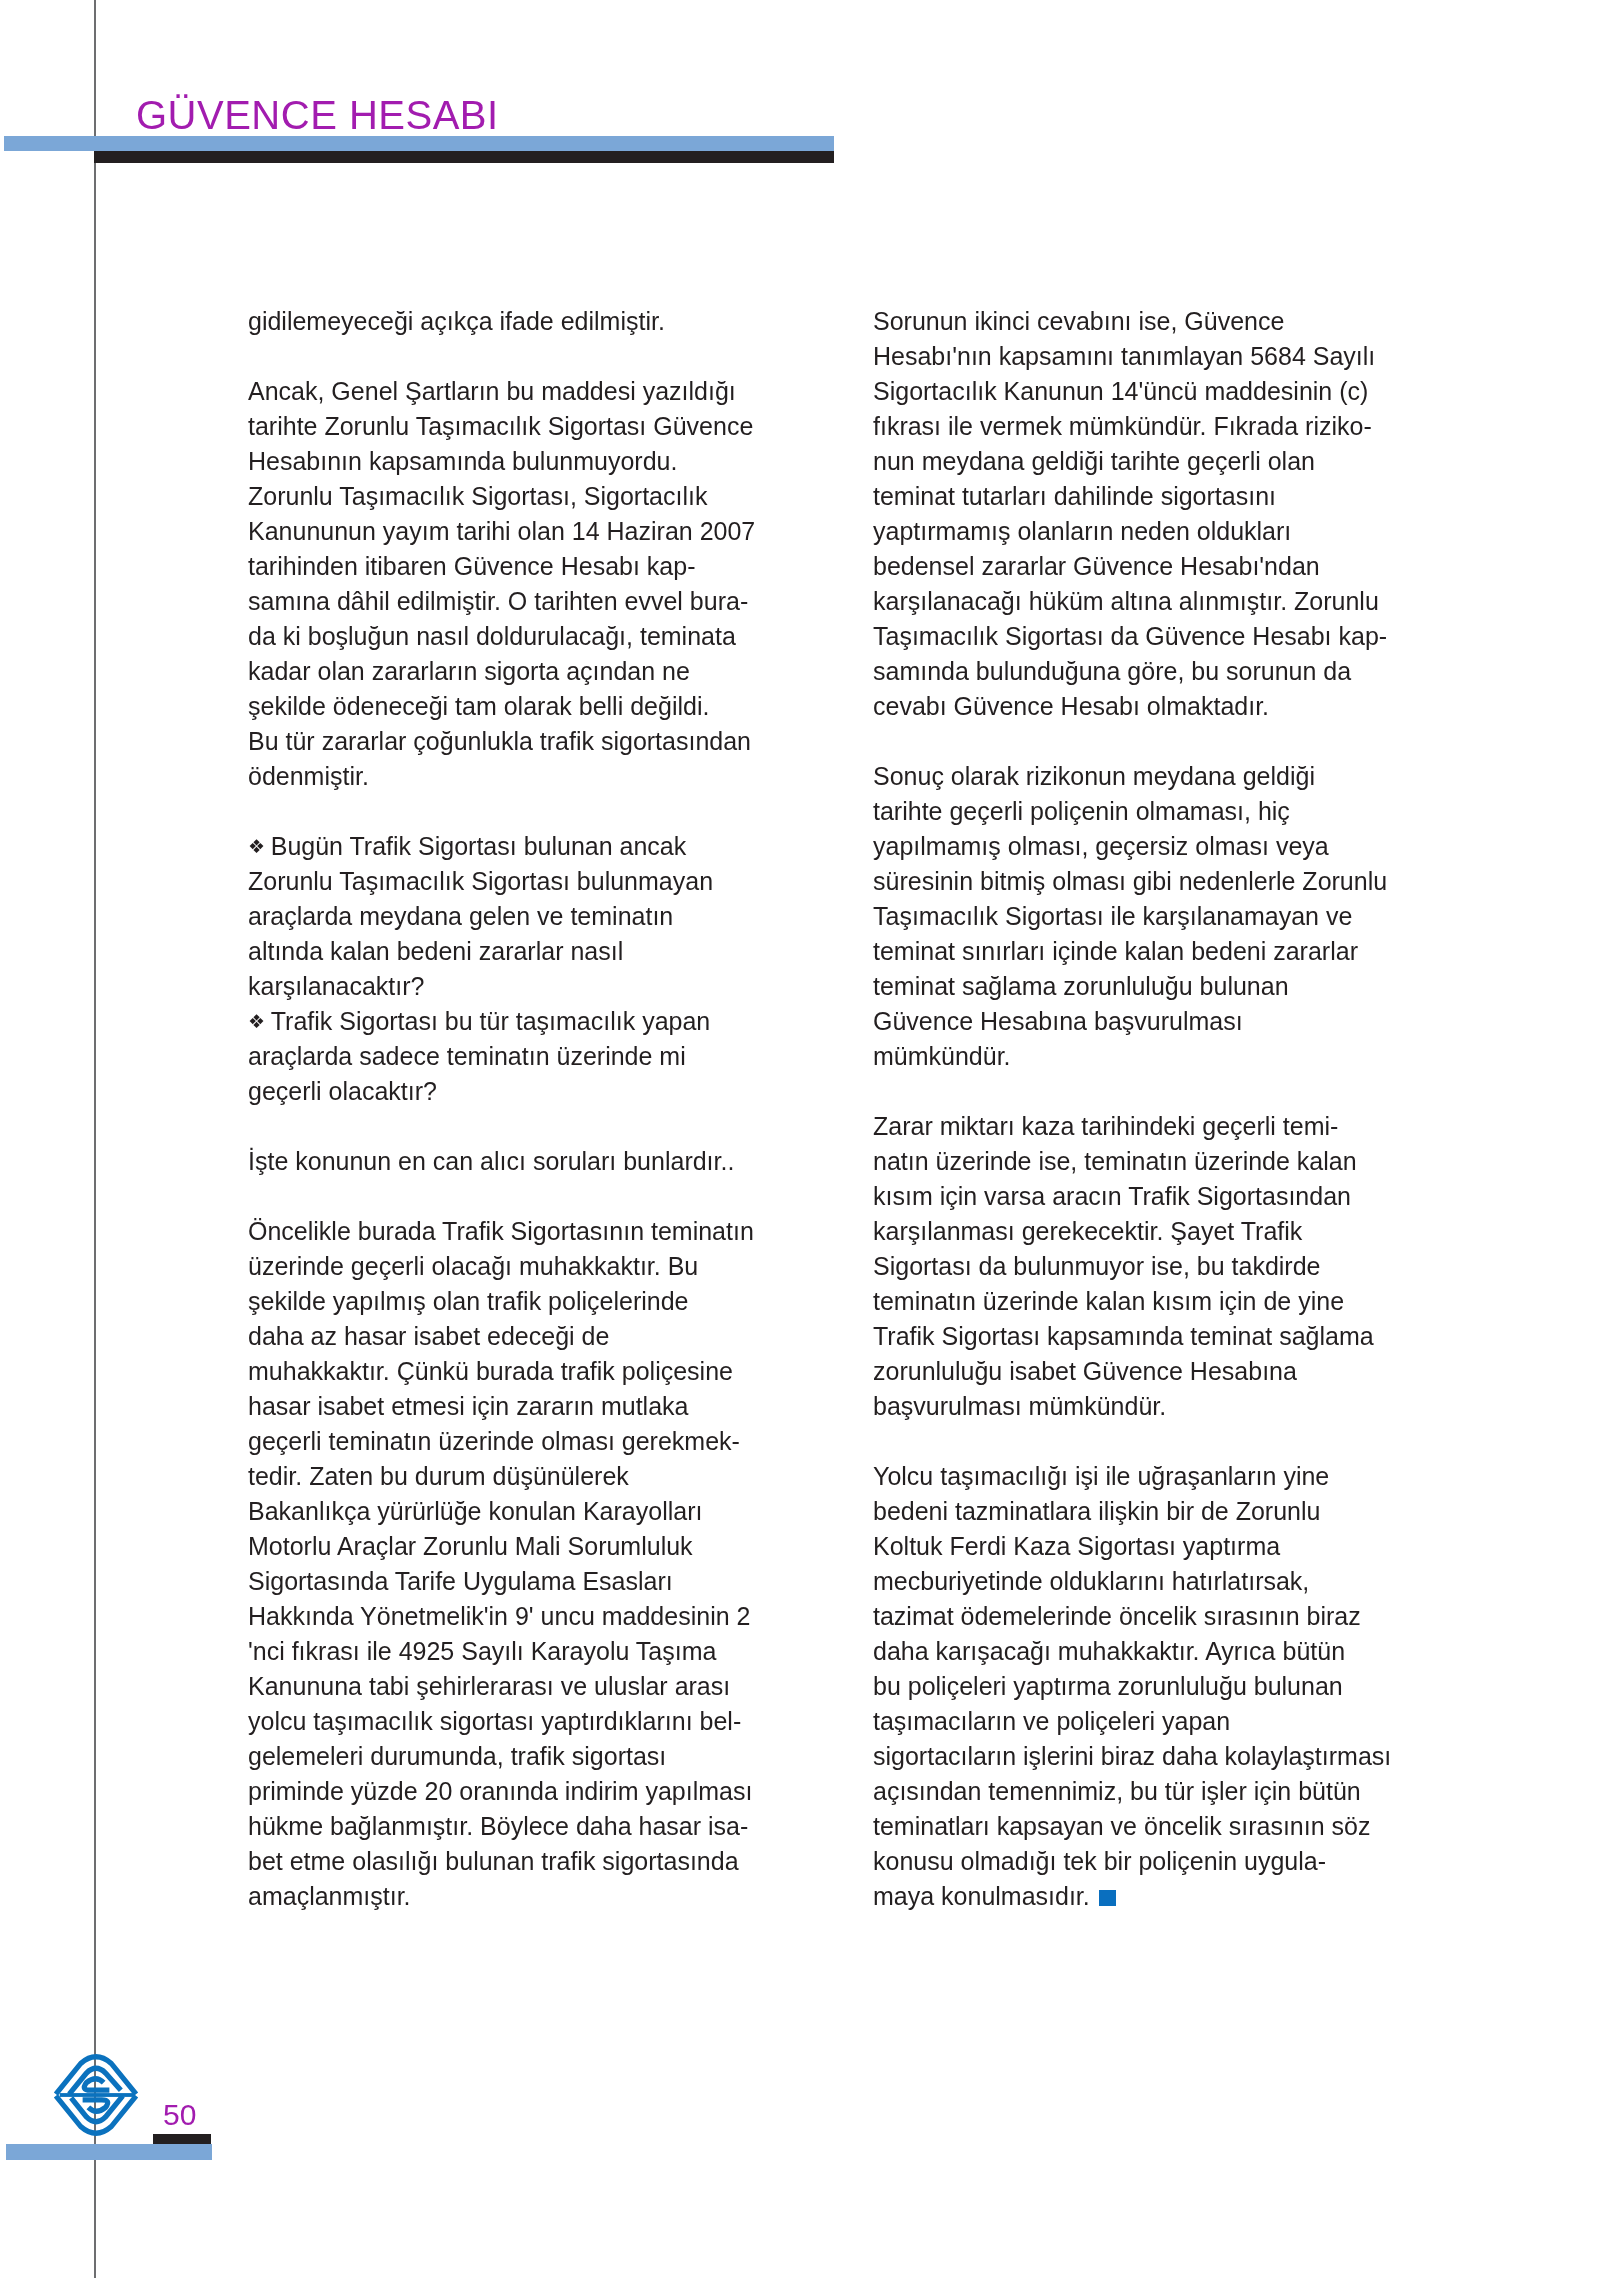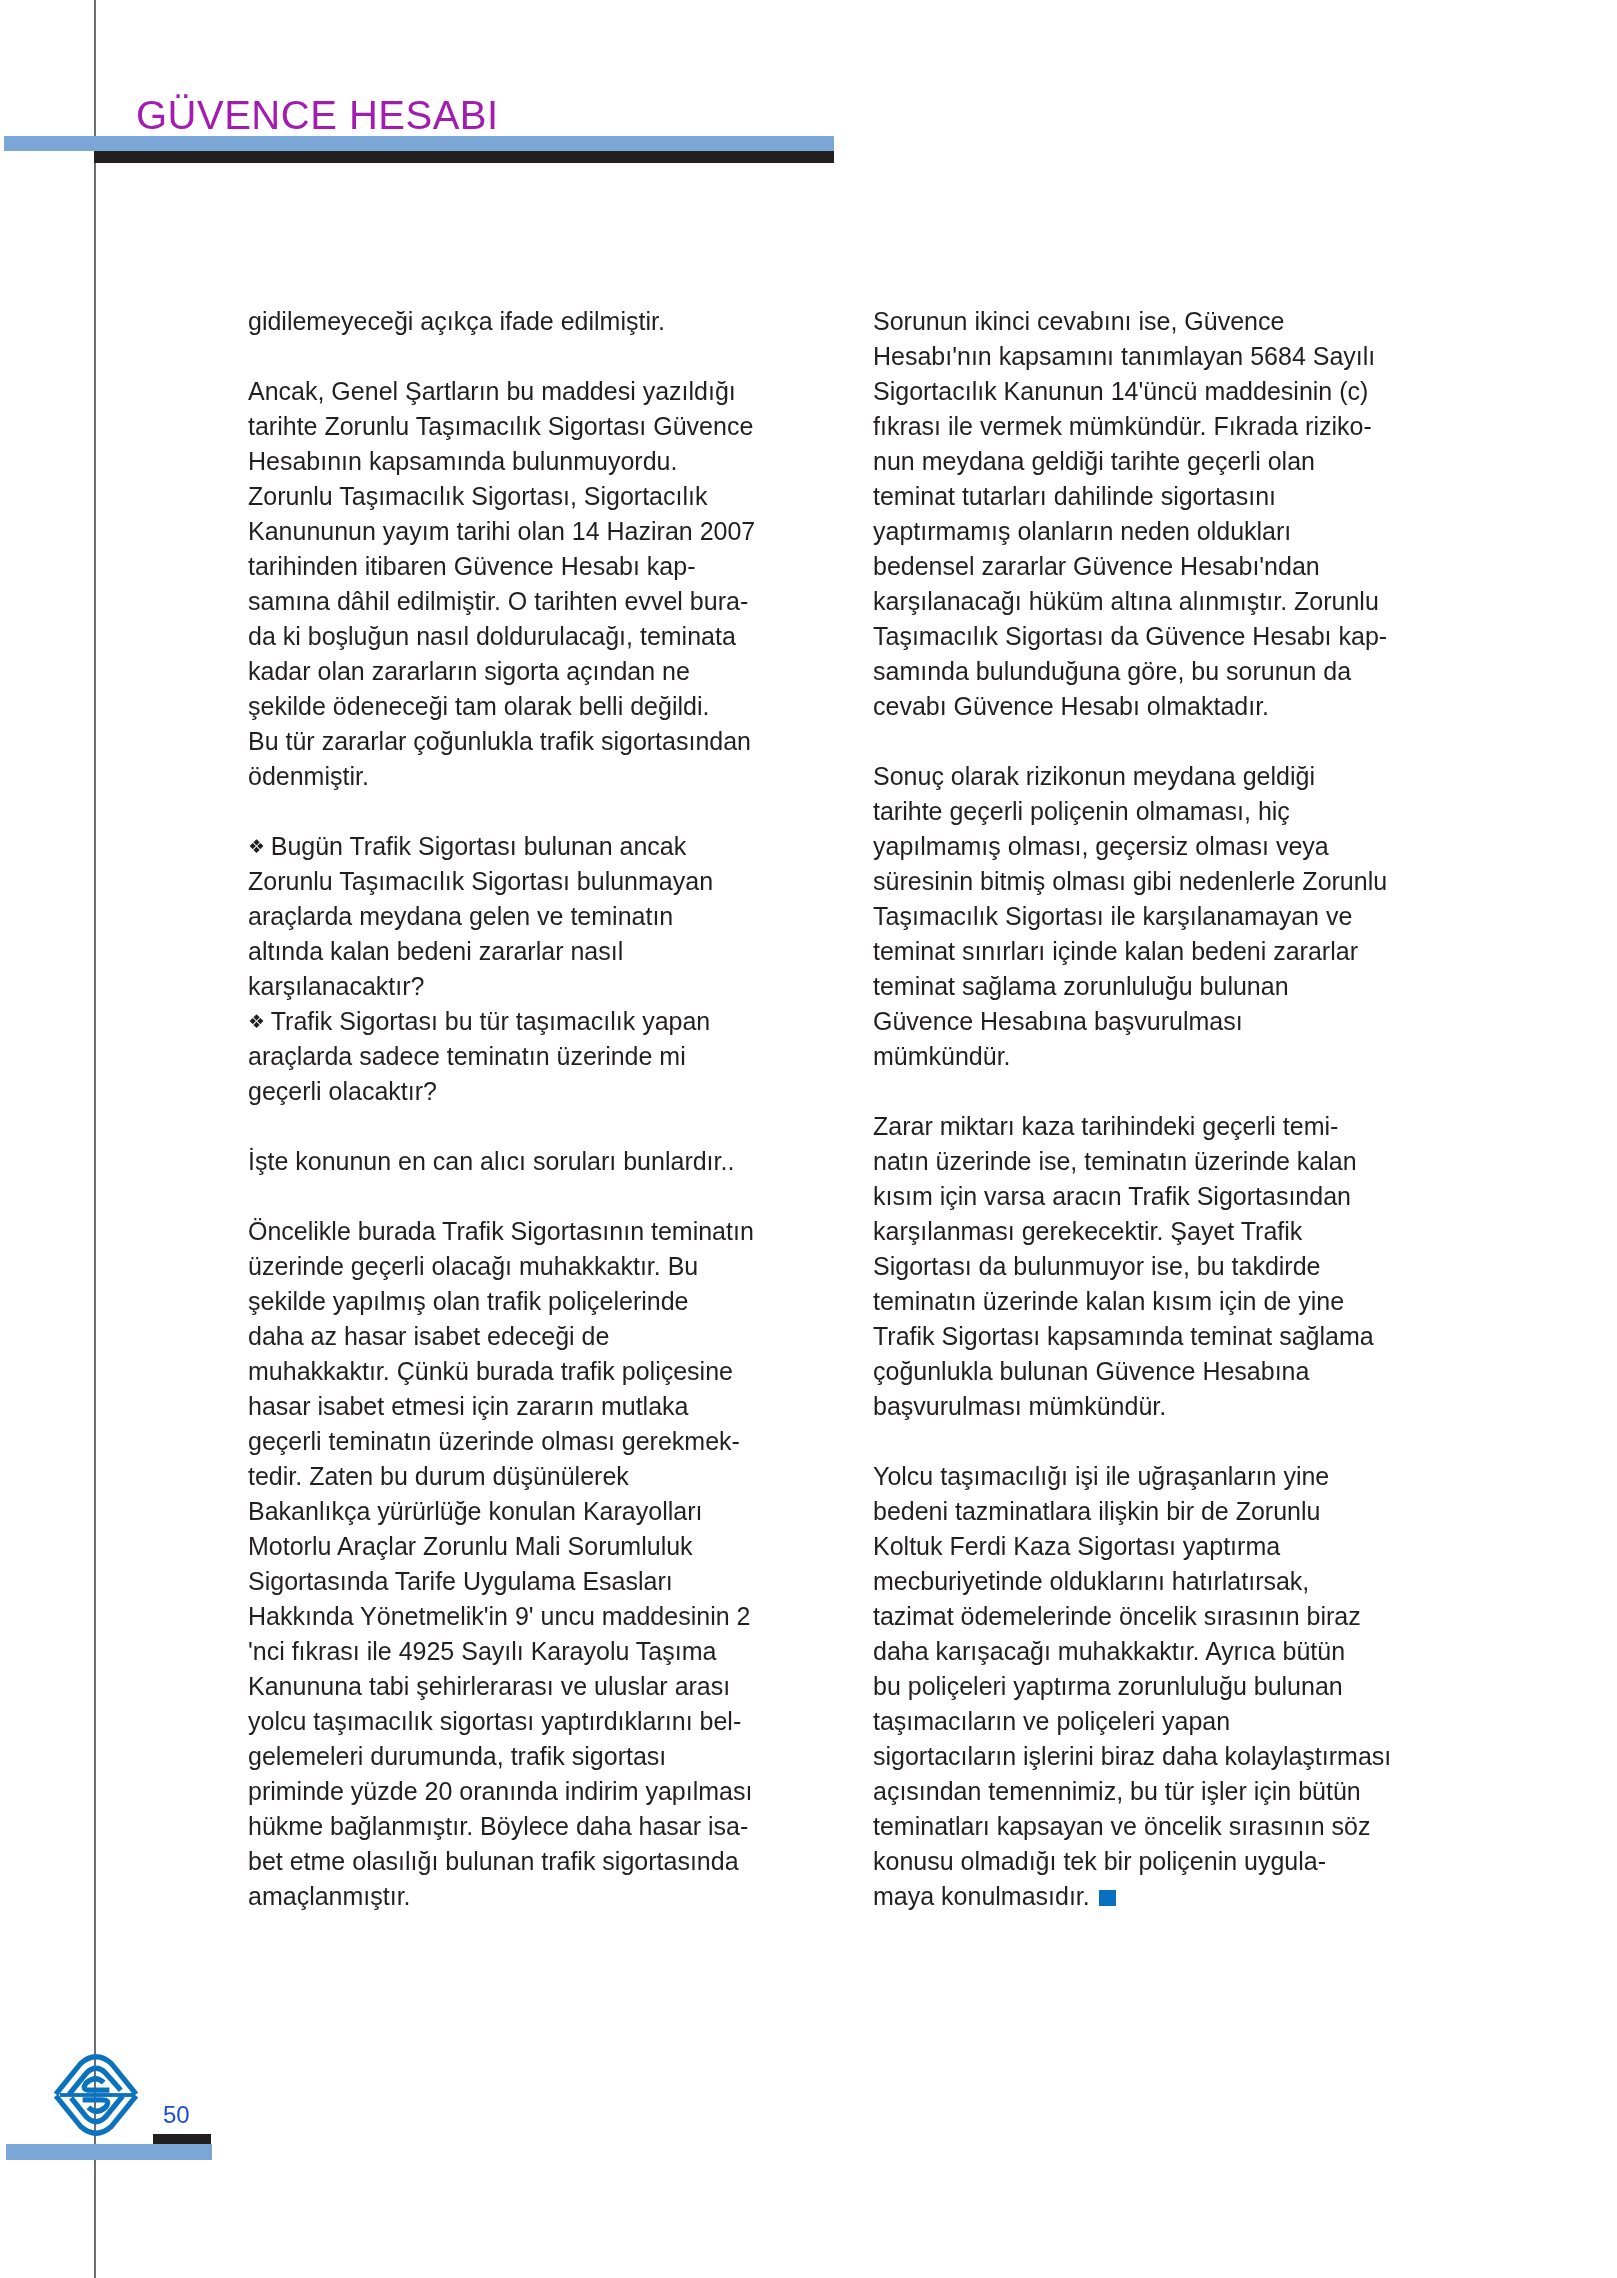--- a/index.html
+++ b/index.html
@@ -11,21 +11,21 @@
   .bar-blue-top { position: absolute; left: 3.8px; top: 136px; width: 830px; height: 15.3px; background: #7ba7d7; }
   .bar-black-top { position: absolute; left: 94px; top: 151px; width: 740px; height: 11.5px; background: #231f20; }
   .col { position: absolute; top: 304px; font-size: 25px; line-height: 35px; color: #231f20; }
   .col.left { left: 248px; width: 612px; }
   .col.right { left: 873px; width: 631px; }
   .para { margin: 0 0 35px 0; }
   .line { display: block; white-space: nowrap; height: 35px; }
   .bullet-mark { font-family: "DejaVu Sans", sans-serif; font-size: 19px; margin-right: 5.7px; vertical-align: 1.9px; }
   .end-mark { display: inline-block; width: 16.3px; height: 16.3px; background: #0a6fbf; margin-left: 9.6px; vertical-align: -1px; }
   .logo { position: absolute; left: 52px; top: 2052px; width: 88px; height: 86px; }
-  .page-num { position: absolute; left: 163px; top: 2100px; font-size: 24px; line-height: 29px; color: #1d4ed8; }
+  .page-num { position: absolute; left: 163px; top: 2100px; font-size: 30px; line-height: 29px; color: #a21caf; }
   .bar-black-bottom { position: absolute; left: 153px; top: 2134px; width: 58px; height: 10.5px; background: #231f20; }
   .bar-blue-bottom { position: absolute; left: 5.7px; top: 2144px; width: 206px; height: 16.3px; background: #7ba7d7; }
 </style>
 </head>
 <body>
 
 <div class="vline"></div>
 
 <div class="title">GÜVENCE HESABI</div>
 <div class="bar-blue-top"></div>
@@ -113,21 +113,21 @@
     <span class="line">mümkündür.</span>
   </div>
   <div class="para">
     <span class="line">Zarar miktarı kaza tarihindeki geçerli temi-</span>
     <span class="line">natın üzerinde ise, teminatın üzerinde kalan</span>
     <span class="line">kısım için varsa aracın Trafik Sigortasından</span>
     <span class="line">karşılanması gerekecektir. Şayet Trafik</span>
     <span class="line">Sigortası da bulunmuyor ise, bu takdirde</span>
     <span class="line">teminatın üzerinde kalan kısım için de yine</span>
     <span class="line">Trafik Sigortası kapsamında teminat sağlama</span>
-    <span class="line">çoğunlukla bulunan Güvence Hesabına</span>
+    <span class="line">zorunluluğu isabet Güvence Hesabına</span>
     <span class="line">başvurulması mümkündür.</span>
   </div>
   <div class="para">
     <span class="line">Yolcu taşımacılığı işi ile uğraşanların yine</span>
     <span class="line">bedeni tazminatlara ilişkin bir de Zorunlu</span>
     <span class="line">Koltuk Ferdi Kaza Sigortası yaptırma</span>
     <span class="line">mecburiyetinde olduklarını hatırlatırsak,</span>
     <span class="line">tazimat ödemelerinde öncelik sırasının biraz</span>
     <span class="line">daha karışacağı muhakkaktır. Ayrıca bütün</span>
     <span class="line">bu poliçeleri yaptırma zorunluluğu bulunan</span>

